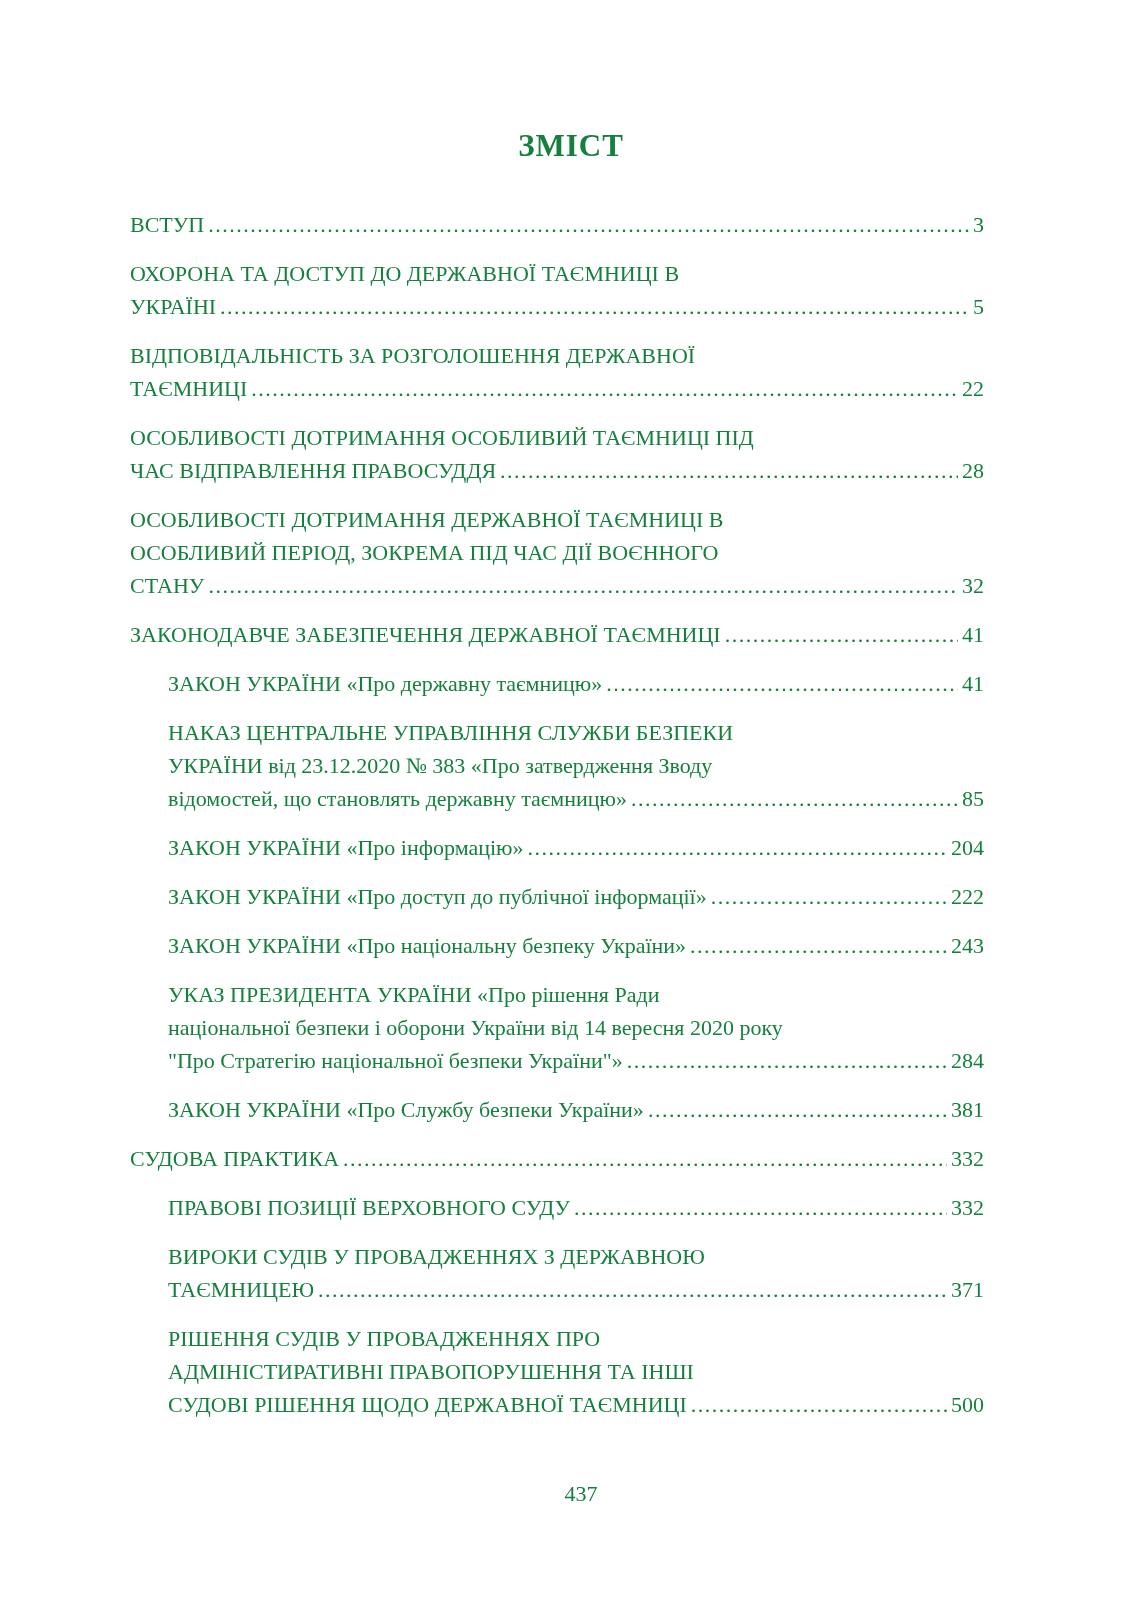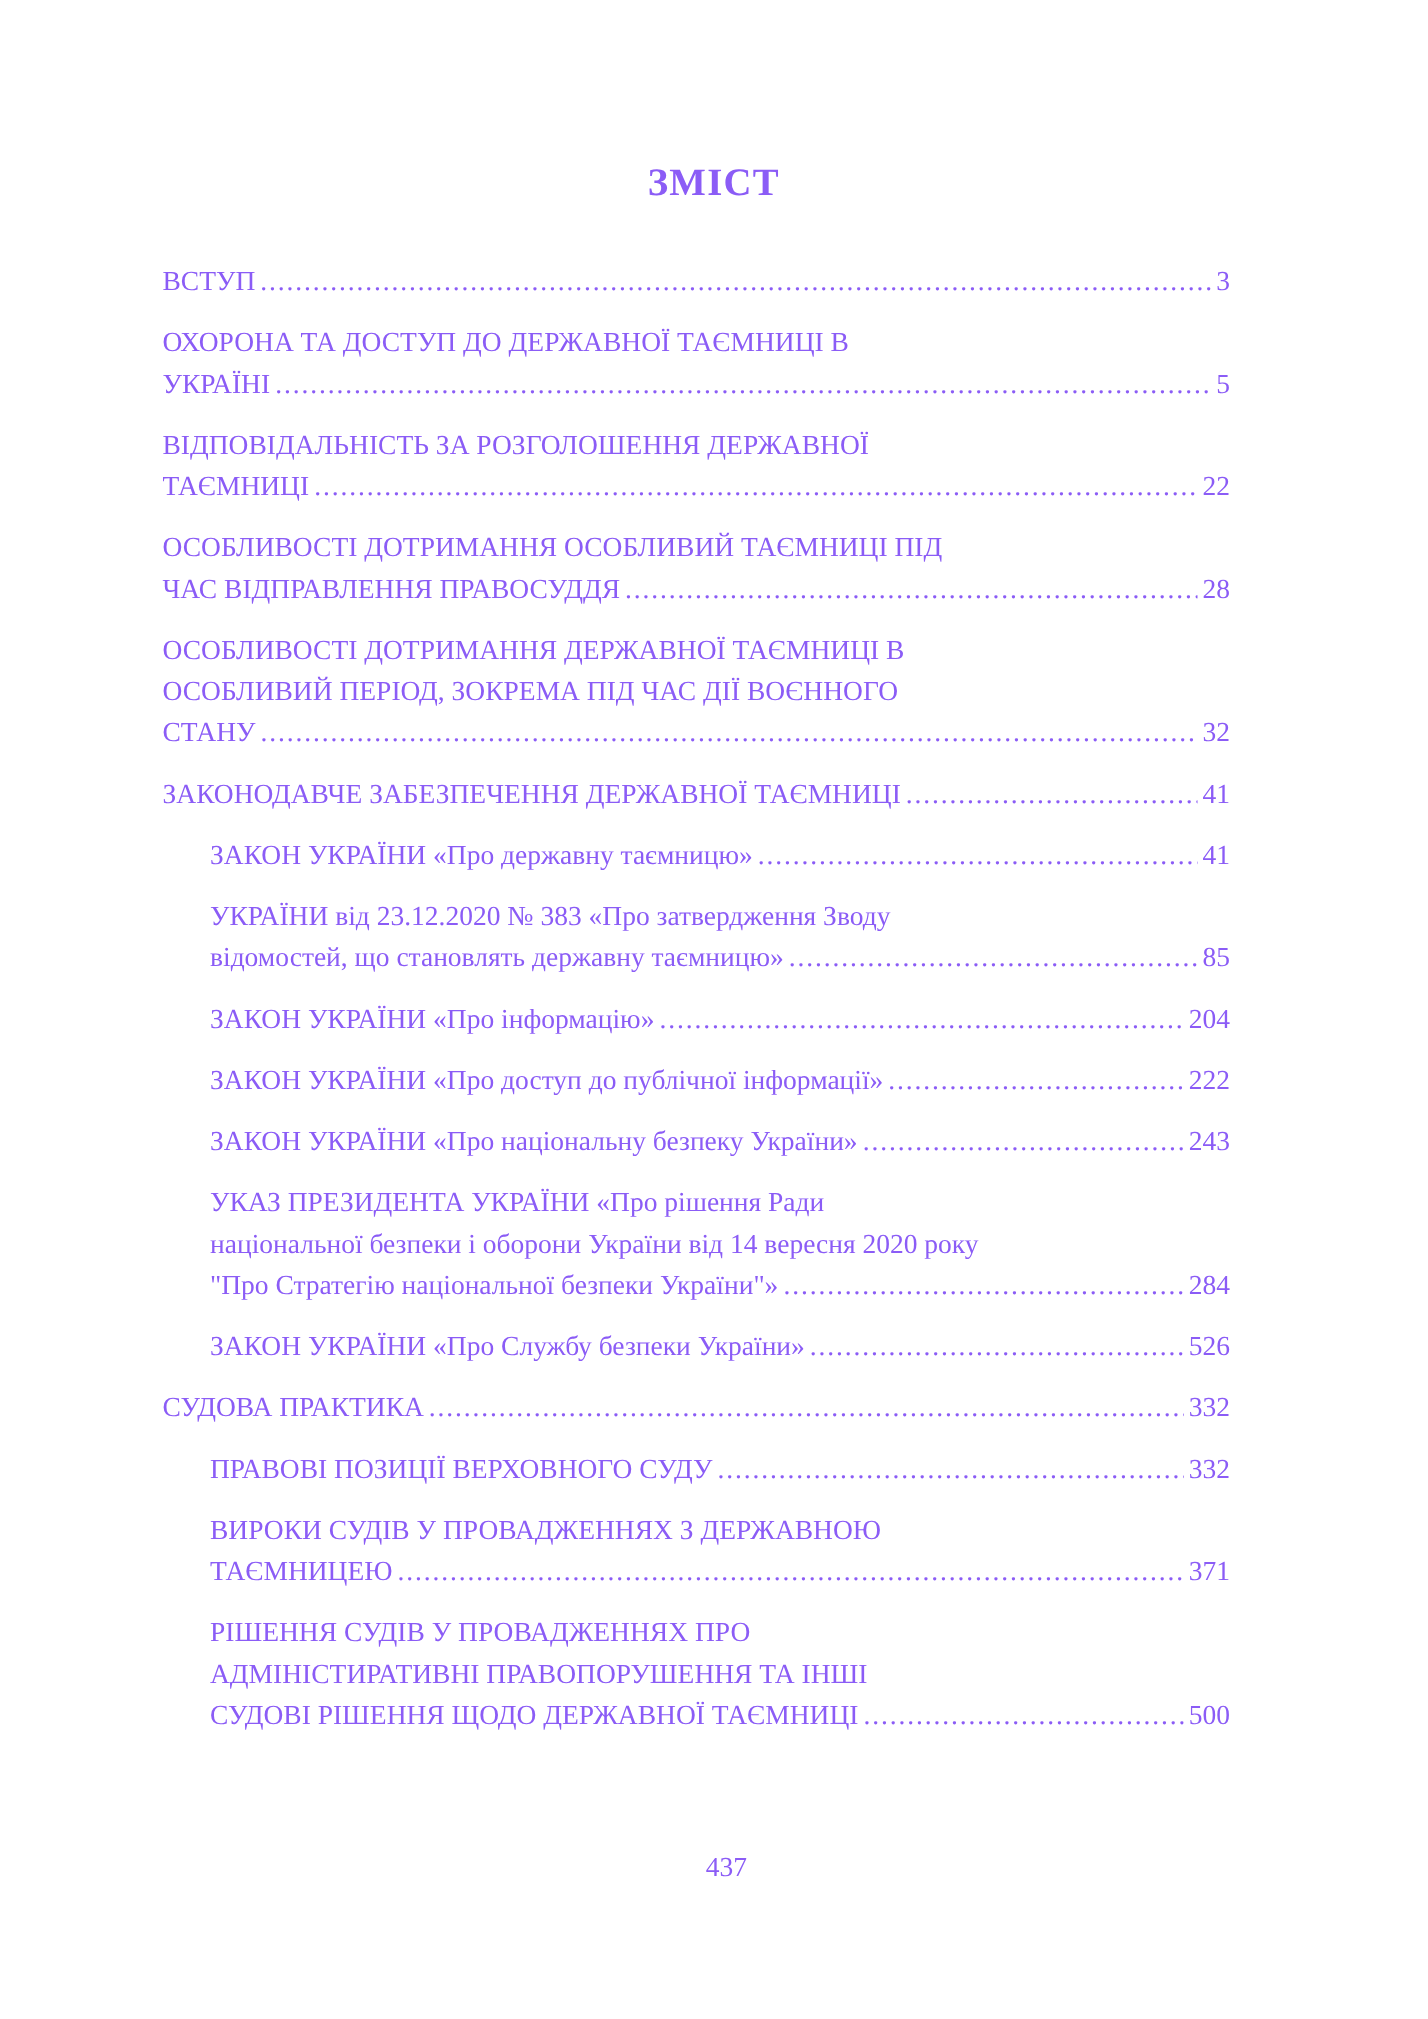--- a/index.html
+++ b/index.html
@@ -3,21 +3,21 @@
 <meta charset="utf-8">
 <style>
   * { margin: 0; padding: 0; box-sizing: border-box; }
   html, body { background: #ffffff; }
   .page {
     position: relative;
     width: 1142px;
     height: 1615px;
     margin: 0 auto;
     background: #ffffff;
-    color: #8b5cf6;
+    color: #15803d;
     font-family: "Liberation Serif", serif;
     overflow: hidden;
   }
   .doc-title {
     padding-top: 128px;
     text-align: center;
     font-size: 31px;
     font-weight: bold;
     letter-spacing: 1px;
   }
@@ -120,20 +120,21 @@
 
     <div class="entry lvl1">
       <div class="tail">
         <span class="txt">ЗАКОН УКРАЇНИ «Про державну таємницю»</span>
         <span class="dots"></span>
         <span class="pg">41</span>
       </div>
     </div>
 
     <div class="entry lvl1">
+      <span class="line">НАКАЗ ЦЕНТРАЛЬНЕ УПРАВЛІННЯ СЛУЖБИ БЕЗПЕКИ</span>
       <span class="line">УКРАЇНИ від 23.12.2020  № 383 «Про затвердження Зводу</span>
       <div class="tail">
         <span class="txt">відомостей, що становлять державну таємницю»</span>
         <span class="dots"></span>
         <span class="pg">85</span>
       </div>
     </div>
 
     <div class="entry lvl1">
       <div class="tail">
@@ -166,21 +167,21 @@
         <span class="txt">"Про Стратегію національної безпеки України"»</span>
         <span class="dots"></span>
         <span class="pg">284</span>
       </div>
     </div>
 
     <div class="entry lvl1">
       <div class="tail">
         <span class="txt">ЗАКОН УКРАЇНИ «Про Службу безпеки України»</span>
         <span class="dots"></span>
-        <span class="pg">526</span>
+        <span class="pg">381</span>
       </div>
     </div>
 
     <div class="entry lvl0">
       <div class="tail">
         <span class="txt">СУДОВА ПРАКТИКА</span>
         <span class="dots"></span>
         <span class="pg">332</span>
       </div>
     </div>

